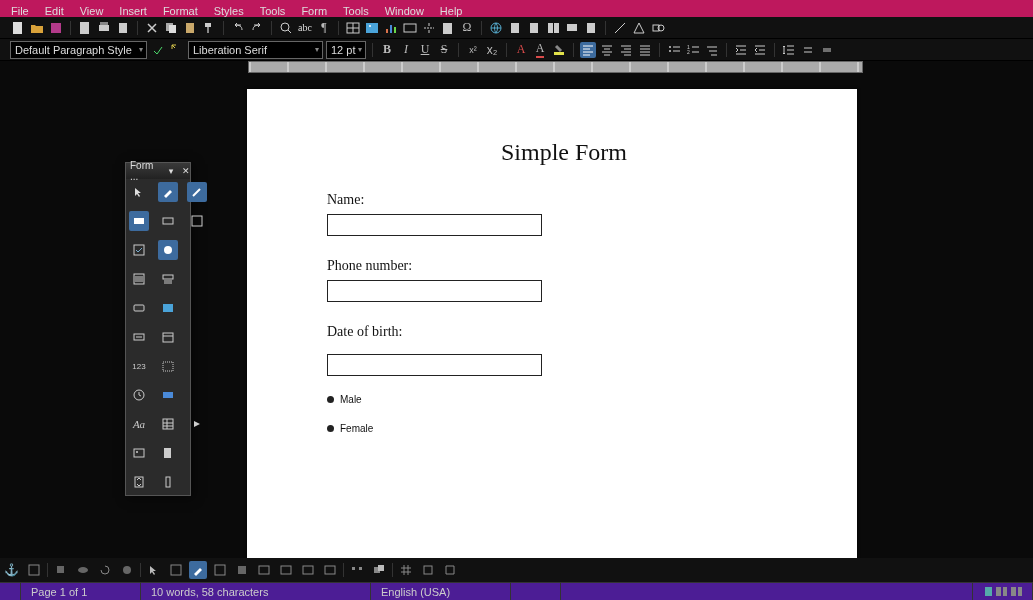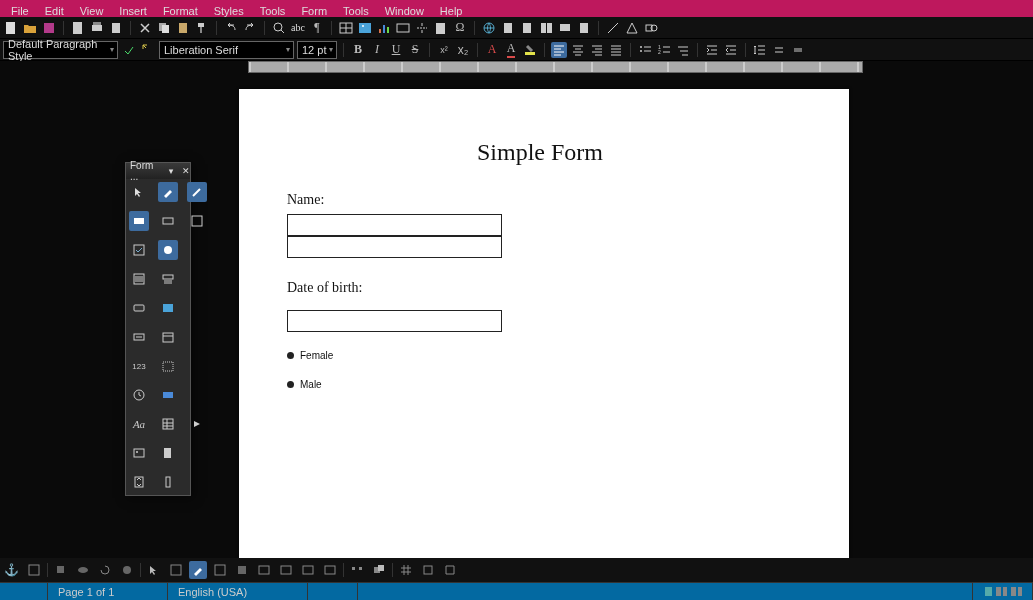--- a/index.html
+++ b/index.html
@@ -27,21 +27,21 @@
   font-size: 11px;
   cursor: default;
 }
 
 .toolbar {
   height: 22px;
   background: #111;
   display: flex;
   align-items: center;
   gap: 3px;
-  padding: 1px 3px;
+  padding: 1px 10px;
   border-bottom: 1px solid #000;
 }
 .toolbar .sep {
   width: 1px;
   height: 14px;
   background: #333;
   margin: 0 3px;
 }
 .tb-btn {
   width: 16px;
@@ -64,21 +64,21 @@
   padding: 0 4px;
   position: relative;
 }
 .combo::after {
   content: "▾";
   position: absolute;
   right: 3px;
   font-size: 8px;
   color: #888;
 }
-.style-combo { width: 115px; }
+.style-combo { width: 137px; }
 .font-combo { width: 135px; }
 .size-combo { width: 40px; }
 
 
 .ruler-row {
   height: 14px;
   background: #0a0a0a;
   position: relative;
 }
 .hruler {
@@ -95,29 +95,29 @@
   position: absolute;
   left: 0;
   top: 75px;
   right: 0;
   bottom: 42px;
   background: #0a0a0a;
   overflow: hidden;
 }
 .page {
   position: absolute;
-  left: 239px;
+  left: 247px;
   top: 14px;
   width: 610px;
   height: 470px;
   background: #fff;
   color: #111;
   font-family: "Liberation Serif", "Times New Roman", serif;
   box-shadow: 0 0 3px #000;
-  padding: 50px 56px 0 48px;
+  padding: 50px 56px 0 80px;
   overflow: hidden;
 }
 .page h1 {
   font-size: 24px;
   font-weight: normal;
   text-align: center;
   margin-bottom: 26px;
 }
 .page .flabel {
   font-size: 14px;
@@ -197,27 +197,26 @@
   display:flex;align-items:center;justify-content:center;
   color:#aaa; font-size:12px; border-radius:2px;
 }
 .bottom-tb .bb.active { background:#3d6b9e; color:#fff; }
 
 
 .statusbar {
   position: absolute;
   left: 0; right: 0; bottom: 0;
   height: 18px;
-  background: #0369a1;
+  background: #4c1d95;
   border-top: 1px solid #333;
   display: flex;
   align-items: center;
   font-size: 11px;
   color: #ccc;
-  padding-left: 27px;
 }
 .statusbar .slot {
   padding: 0 10px;
   border-right: 1px solid #333;
   height: 100%;
   display: flex;
   align-items: center;
 }
 .statusbar .flex { flex: 1; }
 svg { display: block; }
@@ -515,26 +514,27 @@
 
 <div class="ruler-row">
   <div class="hruler"></div>
 </div>
 
 <div class="docarea">
   <div class="page">
     <h1>Simple Form</h1>
     <div class="flabel">Name:</div>
     <div class="fbox"></div>
+    <div class="flabel">Phone number:</div>
     <div class="fbox"></div>
     <div class="flabel">Date of birth:</div>
     <div style="height:8px"></div>
     <div class="fbox"></div>
+    <div class="opt"><span class="radio"></span><span>Male</span></div>
     <div class="opt"><span class="radio"></span><span>Female</span></div>
-    <div class="opt"><span class="radio"></span><span>Male</span></div>
   </div>
 </div>
 
 <div class="form-panel">
   <div class="titlebar">
     <span>Form ...</span>
     <span class="spacer"></span>
     <span class="wbtn">▾</span>
     <span class="wbtn">✕</span>
   </div>
@@ -790,20 +790,21 @@
     </div>
 </div>
 
 <div class="statusbar">
   <div class="slot" style="width:18px">
       <svg width="10" height="10">
         <rect width="10" height="10" fill="#b33a3a"></rect>
       </svg>
     </div>
   <div class="slot" style="width:120px">Page 1 of 1</div>
+  <div class="slot" style="width:230px">10 words, 58 characters</div>
   <div class="slot" style="width:140px">English (USA)</div>
   <div class="slot" style="width:50px"></div>
   <div class="slot flex"></div>
   <div class="slot" style="width:60px;gap:3px">
     <svg width="11" height="11">
         <rect x="2" y="1" width="7" height="9" fill="#5aa"></rect>
       </svg>
     <svg width="14" height="11">
         <rect x="1" y="1" width="5" height="9" fill="#888"></rect>
         <rect x="8" y="1" width="5" height="9" fill="#888"></rect>

